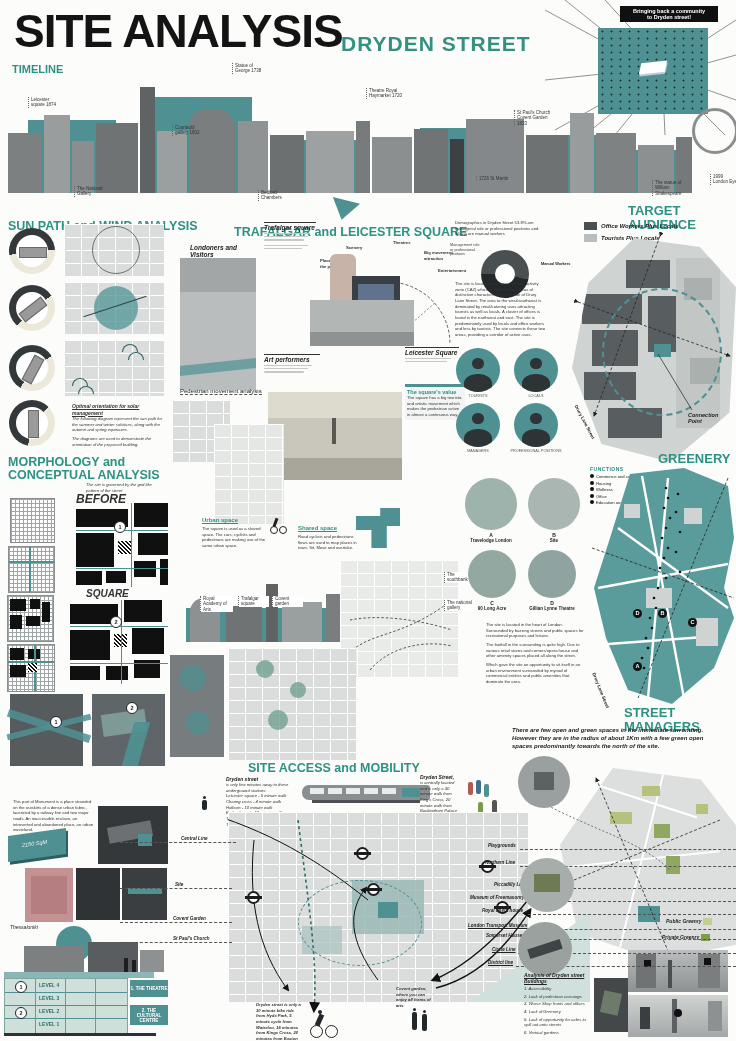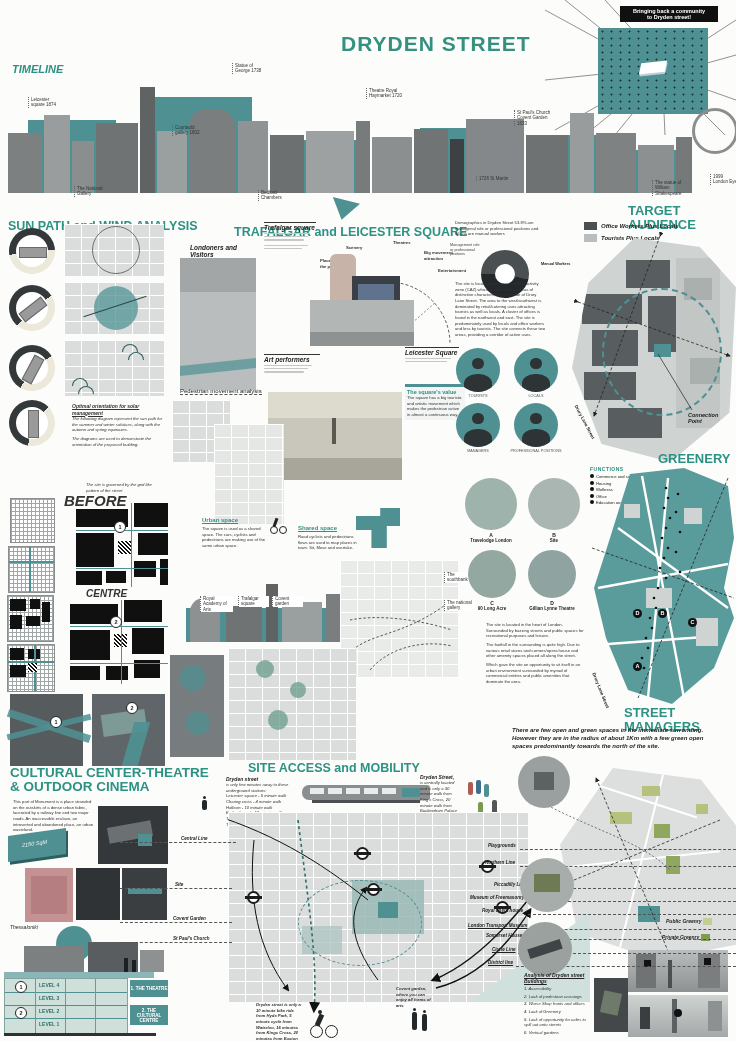--- a/index.html
+++ b/index.html
@@ -46,20 +46,21 @@
         background-image:linear-gradient(to right,#ffffff 1.2px,transparent 1.2px),
                          linear-gradient(to bottom,#ffffff 1.2px,transparent 1.2px);
         background-size:17px 13px;}
   .hatch{background:repeating-linear-gradient(45deg,#111 0 1.2px,#fff 1.2px 2.8px);}
 </style>
 </head>
 <body>
 
 <div class="poster">
 
+  <div class="abs h1" style="left:14px;top:8px;">SITE ANALYSIS</div>
   <div class="abs h1sub" style="left:341px;top:32px;">DRYDEN STREET</div>
 
   <svg class="abs" style="left:545px;top:0;" width="191" height="135">
     <g stroke="#4a4a4a" stroke-width="0.6">
       <line x1="0" y1="10" x2="110" y2="70"></line>
         <line x1="20" y1="0" x2="120" y2="80"></line>
         <line x1="60" y1="0" x2="115" y2="60"></line>
       <line x1="191" y1="20" x2="120" y2="66"></line>
         <line x1="191" y1="55" x2="130" y2="72"></line>
         <line x1="180" y1="135" x2="125" y2="80"></line>
@@ -72,21 +73,21 @@
     </g>
   </svg>
   <div class="abs" style="left:598px;top:28px;width:110px;height:86px;background:#4f9193;
        background-image:radial-gradient(circle,#17323a 0.9px,transparent 1.1px);background-size:9px 7px;"></div>
   <div class="abs" style="left:640px;top:62px;width:26px;height:11px;background:#fff;transform:rotate(-6deg) skewX(-18deg);box-shadow:1px 2px 0 #bcd;"></div>
   <div class="abs" style="left:620px;top:6px;width:92px;background:#101010;color:#fff;padding:2px 3px;text-align:center;">
     <div style="font-size:5.5px;font-weight:bold;">Bringing back a community</div>
     <div style="font-size:5.5px;font-weight:bold;">to Dryden street!</div>
   </div>
 
-  <div class="abs sech" style="left:12px;top:64px;font-size:11px;font-style:italic;">TIMELINE</div>
+  <div class="abs sech" style="left:12px;top:64px;font-size:11px;">TIMELINE</div>
 
   <div class="abs" style="left:28px;top:120px;width:88px;height:73px;background:#4f9193;"></div>
   <div class="abs" style="left:148px;top:97px;width:104px;height:96px;background:#4f9193;"></div>
   <div class="abs" style="left:300px;top:140px;width:64px;height:53px;background:#4f9193;"></div>
   <div class="abs" style="left:420px;top:128px;width:92px;height:65px;background:#4f9193;"></div>
   <div class="abs" style="left:540px;top:135px;width:72px;height:58px;background:#4f9193;"></div>
   <div class="abs" style="left:628px;top:150px;width:58px;height:43px;background:#4f9193;"></div>
 
   <div class="abs" style="left:0;top:85px;width:736px;height:108px;">
     <div class="bld" style="left:8px;width:34px;height:60px;background:#7c8081;"></div>
@@ -282,38 +283,42 @@
           <path d="M0,0 L6,3 L0,6 z" fill="#222"></path>
         </marker>
       </defs>
     <line x1="90" y1="4" x2="24" y2="184" stroke="#222" stroke-width="0.8" stroke-dasharray="3 2" marker-end="url(#ah)" marker-start="url(#ah)"></line>
     <line x1="8" y1="70" x2="160" y2="124" stroke="#222" stroke-width="0.8" stroke-dasharray="3 2" marker-end="url(#ah)" marker-start="url(#ah)"></line>
     <line x1="88" y1="122" x2="122" y2="178" stroke="#222" stroke-width="0.7"></line>
   </svg>
   <div class="abs b i" style="left:688px;top:412px;width:42px;font-size:5.5px;">Connection Point</div>
   <div class="abs b" style="left:578px;top:404px;font-size:4.5px;transform:rotate(62deg);transform-origin:left top;">Drury Lane Street</div>
 
+  <div class="abs sech" style="left:8px;top:456px;font-size:12.5px;">
+    <div>MORPHOLOGY and</div>
+    <div>CONCEPTUAL ANALYSIS</div>
+  </div>
   <div class="abs micro i" style="left:86px;top:482px;width:74px;">The site is governed by the grid like pattern of the street</div>
-  <div class="abs b i" style="left:64px;top:492px;font-size:15px;color:#333;">BEFORE</div>
+  <div class="abs b i" style="left:76px;top:492px;font-size:12px;color:#333;">BEFORE</div>
   <div class="abs" style="left:76px;top:503px;width:92px;height:84px;">
     <div class="blk" style="left:0;top:6px;width:52px;height:18px;"></div>
     <div class="blk" style="left:58px;top:0;width:34px;height:24px;"></div>
     <div class="blk" style="left:0;top:30px;width:38px;height:34px;"></div>
     <div class="blk" style="left:62px;top:30px;width:30px;height:22px;"></div>
     <div class="blk" style="left:0;top:68px;width:26px;height:14px;"></div>
     <div class="blk" style="left:30px;top:68px;width:20px;height:12px;"></div>
     <div class="blk" style="left:58px;top:58px;width:22px;height:16px;"></div>
     <div class="blk" style="left:84px;top:56px;width:8px;height:26px;"></div>
     <div class="abs hatch" style="left:42px;top:38px;width:13px;height:13px;"></div>
     <div class="tealline" style="left:0;top:27px;width:92px;height:1.4px;"></div>
     <div class="tealline" style="left:0;top:65px;width:92px;height:1.4px;"></div>
     <div class="tealline" style="left:55px;top:0;width:1.4px;height:84px;"></div>
     <div class="numcirc" style="left:38px;top:18px;">1</div>
   </div>
-  <div class="abs b i" style="left:86px;top:588px;font-size:10px;color:#333;">CENTRE</div>
+  <div class="abs b i" style="left:86px;top:588px;font-size:10px;color:#333;">SQUARE</div>
   <div class="abs" style="left:70px;top:600px;width:98px;height:84px;">
     <div class="blk" style="left:0;top:4px;width:48px;height:20px;"></div>
     <div class="blk" style="left:54px;top:0;width:38px;height:22px;"></div>
     <div class="blk" style="left:0;top:30px;width:40px;height:30px;"></div>
     <div class="blk" style="left:62px;top:28px;width:32px;height:26px;"></div>
     <div class="blk" style="left:0;top:66px;width:30px;height:14px;"></div>
     <div class="blk" style="left:36px;top:66px;width:22px;height:14px;"></div>
     <div class="blk" style="left:64px;top:60px;width:26px;height:18px;"></div>
     <div class="abs hatch" style="left:44px;top:34px;width:13px;height:13px;"></div>
     <div class="tealline" style="left:0;top:26px;width:98px;height:1.4px;"></div>
@@ -523,24 +528,20 @@
     <div class="abs" style="left:16px;top:10px;width:7px;height:7px;background:#111;"></div>
     <div class="abs" style="left:76px;top:8px;width:7px;height:7px;background:#111;"></div>
   </div>
   <div class="abs photo" style="left:628px;top:995px;width:100px;height:42px;background:linear-gradient(#cfd3d1,#a4a8a8);">
     <div class="abs" style="left:44px;top:4px;width:5px;height:34px;background:#5c6062;"></div>
     <div class="abs" style="left:80px;top:6px;width:14px;height:30px;background:#8d9192;"></div>
     <div class="abs" style="left:12px;top:12px;width:10px;height:22px;background:#3a3e40;"></div>
     <div class="abs" style="left:46px;top:14px;width:8px;height:8px;border-radius:50%;background:#111;"></div>
   </div>
 
-  <div class="abs sech" style="left:10px;top:766px;font-size:13.5px;">
-    <div>CULTURAL CENTER-THEATRE</div>
-    <div>&amp; OUTDOOR CINEMA</div>
-  </div>
   <div class="abs micro" style="left:13px;top:799px;width:84px;">This part of Monument is a place stranded on the outskirts of a dense urban fabric, lacerated by a railway line and two major roads. An inaccessible enclave, an introverted and abandoned place, an urban wasteland.</div>
   <div class="abs" style="left:8px;top:832px;width:58px;height:26px;background:#4f9193;transform:skewY(-8deg);box-shadow:2px 3px 0 #2e5f60;">
     <div style="font-size:5.5px;color:#eaf2f2;font-style:italic;padding:8px 0 0 14px;">2150 SqM</div>
   </div>
   <div class="abs photo" style="left:98px;top:806px;width:70px;height:58px;background:#34383b;">
     <div class="abs" style="left:10px;top:18px;width:44px;height:16px;background:#6b7072;transform:rotate(-10deg);"></div>
     <div class="abs" style="left:40px;top:28px;width:14px;height:12px;background:#4f9193;"></div>
   </div>
   <div class="abs photo" style="left:25px;top:868px;width:48px;height:54px;background:#c59294;">
     <div class="abs" style="left:6px;top:8px;width:36px;height:38px;background:#b57f81;"></div>

